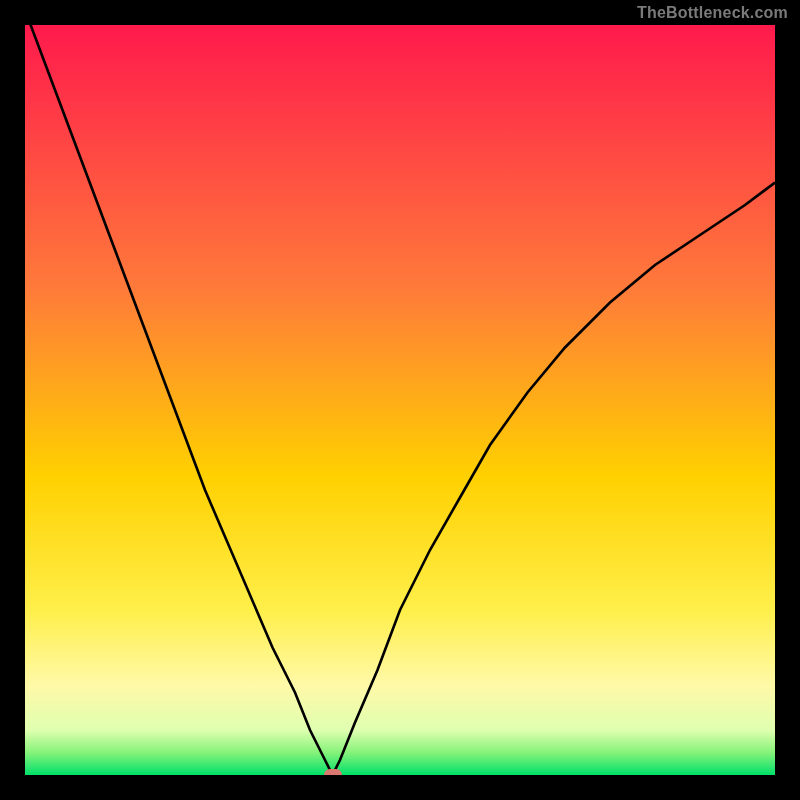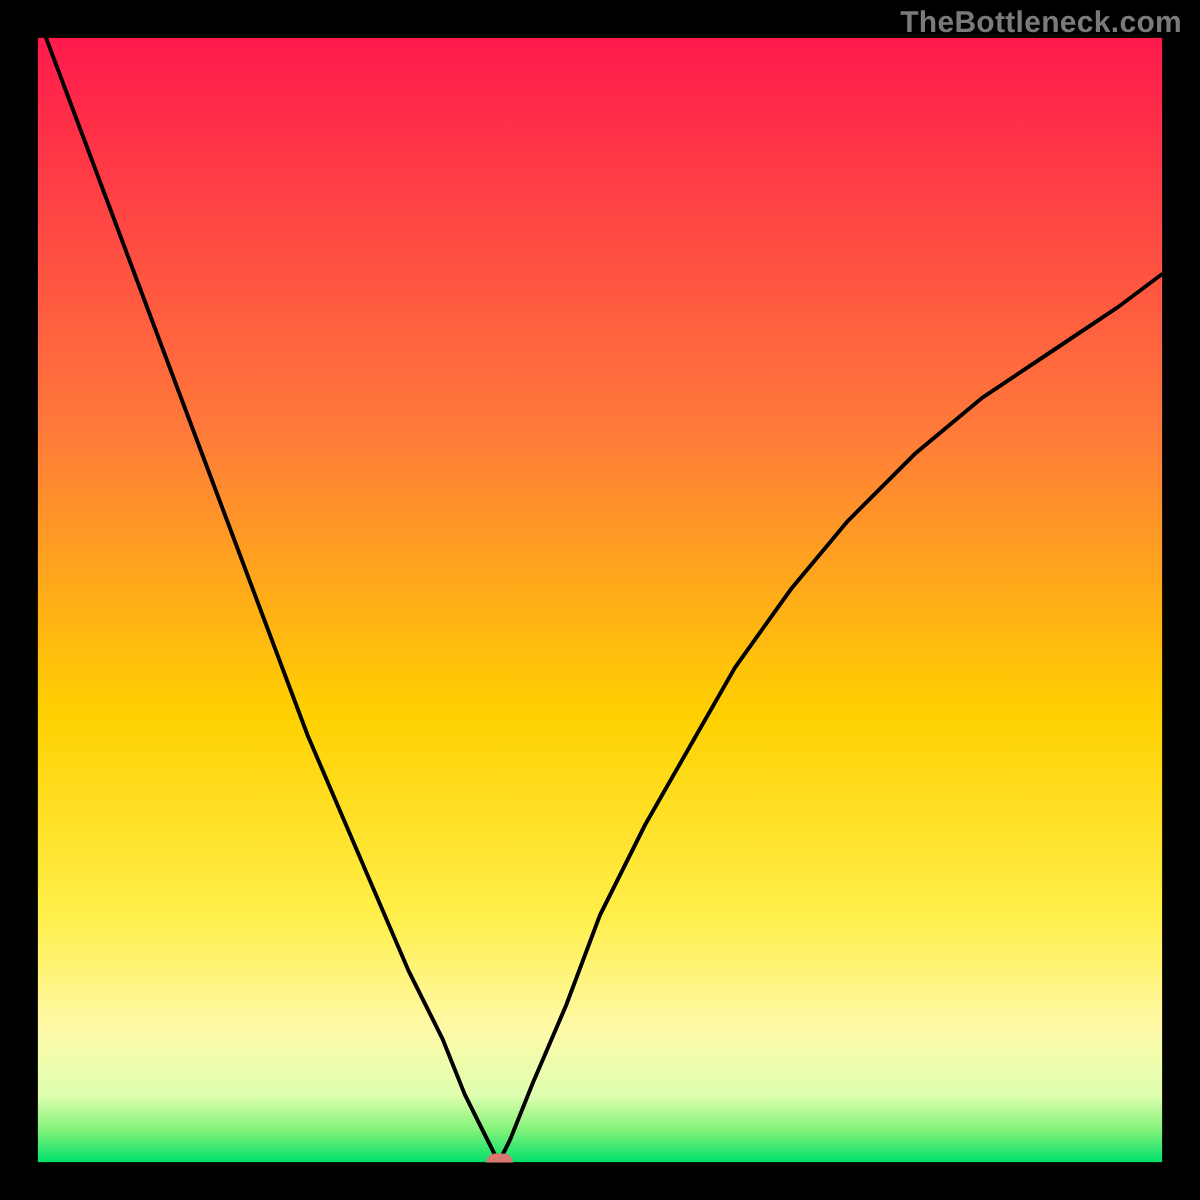--- a/index.html
+++ b/index.html
@@ -38,21 +38,21 @@
     position: absolute;
     top: 0;
     left: 0;
     width: 100%;
     height: 100%;
   }
   .watermark {
     position: absolute;
     top: 4px;
     right: 12px;
-    font-size: 20px;
+    font-size: 16px;
     font-weight: 600;
     color: #7a7a7a;
     letter-spacing: 0.2px;
   }
   .dot {
     position: absolute;
     width: 18px;
     height: 12px;
     border-radius: 6px;
     background: #d97770;

